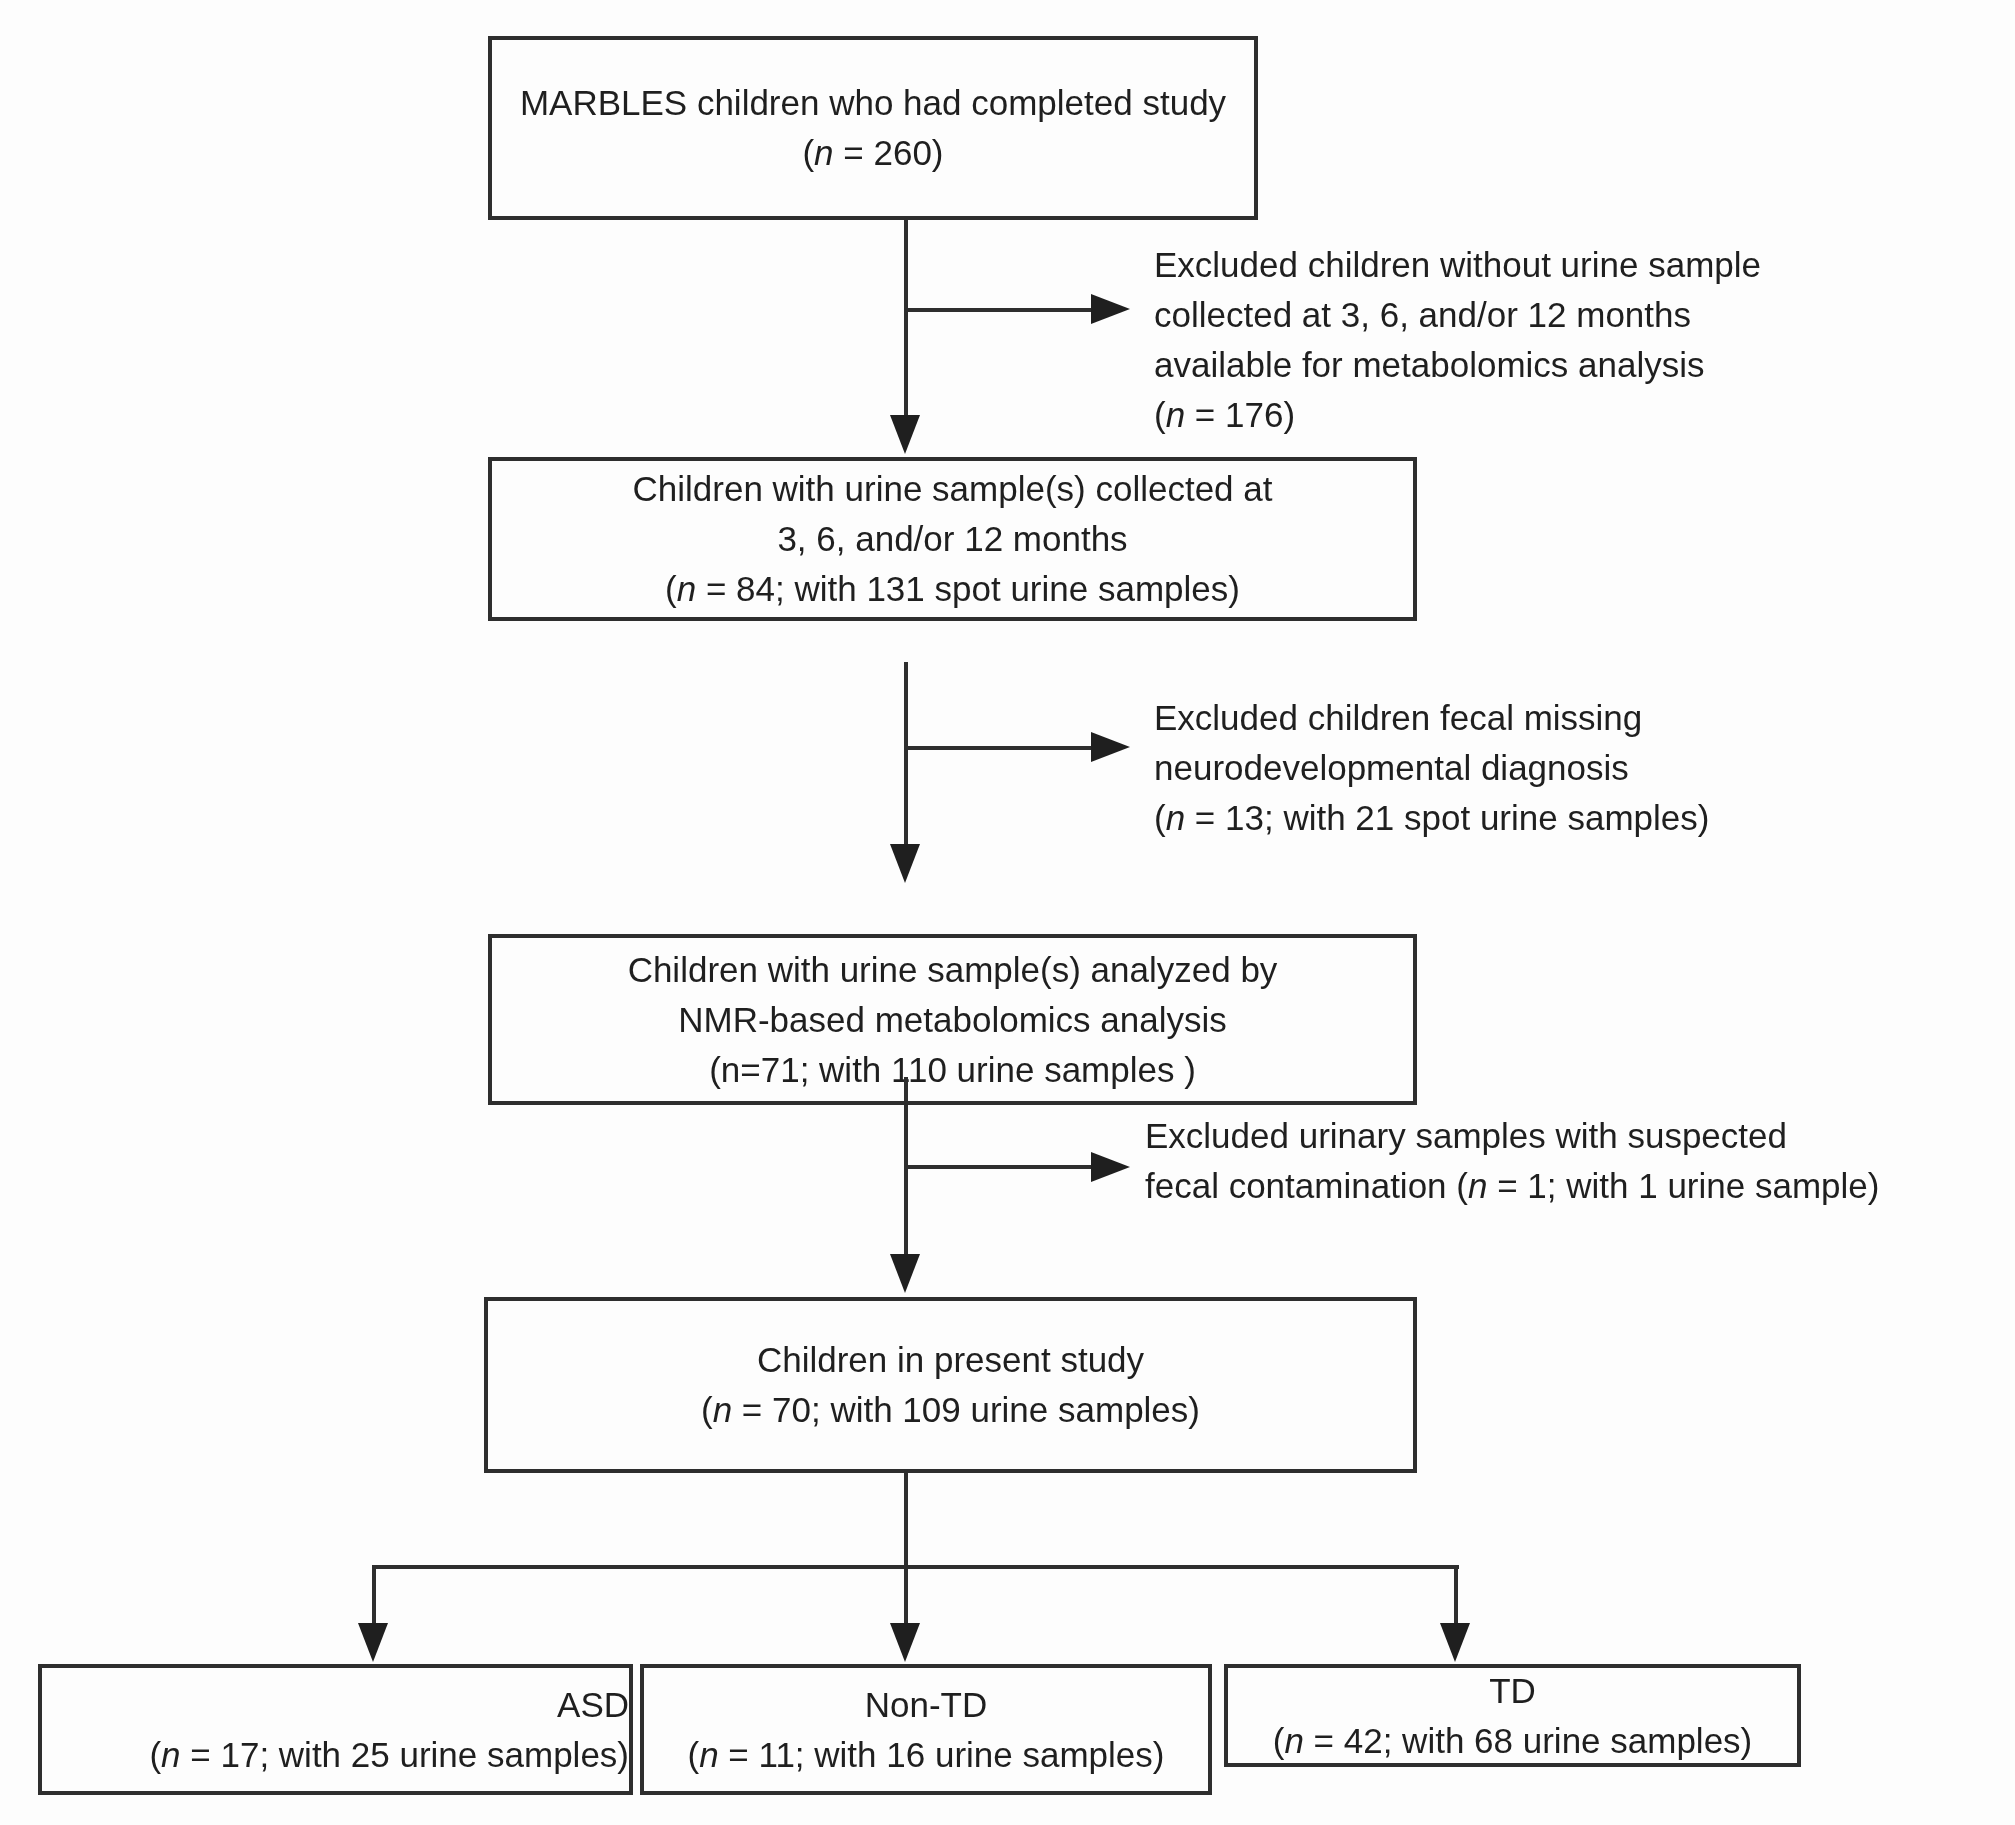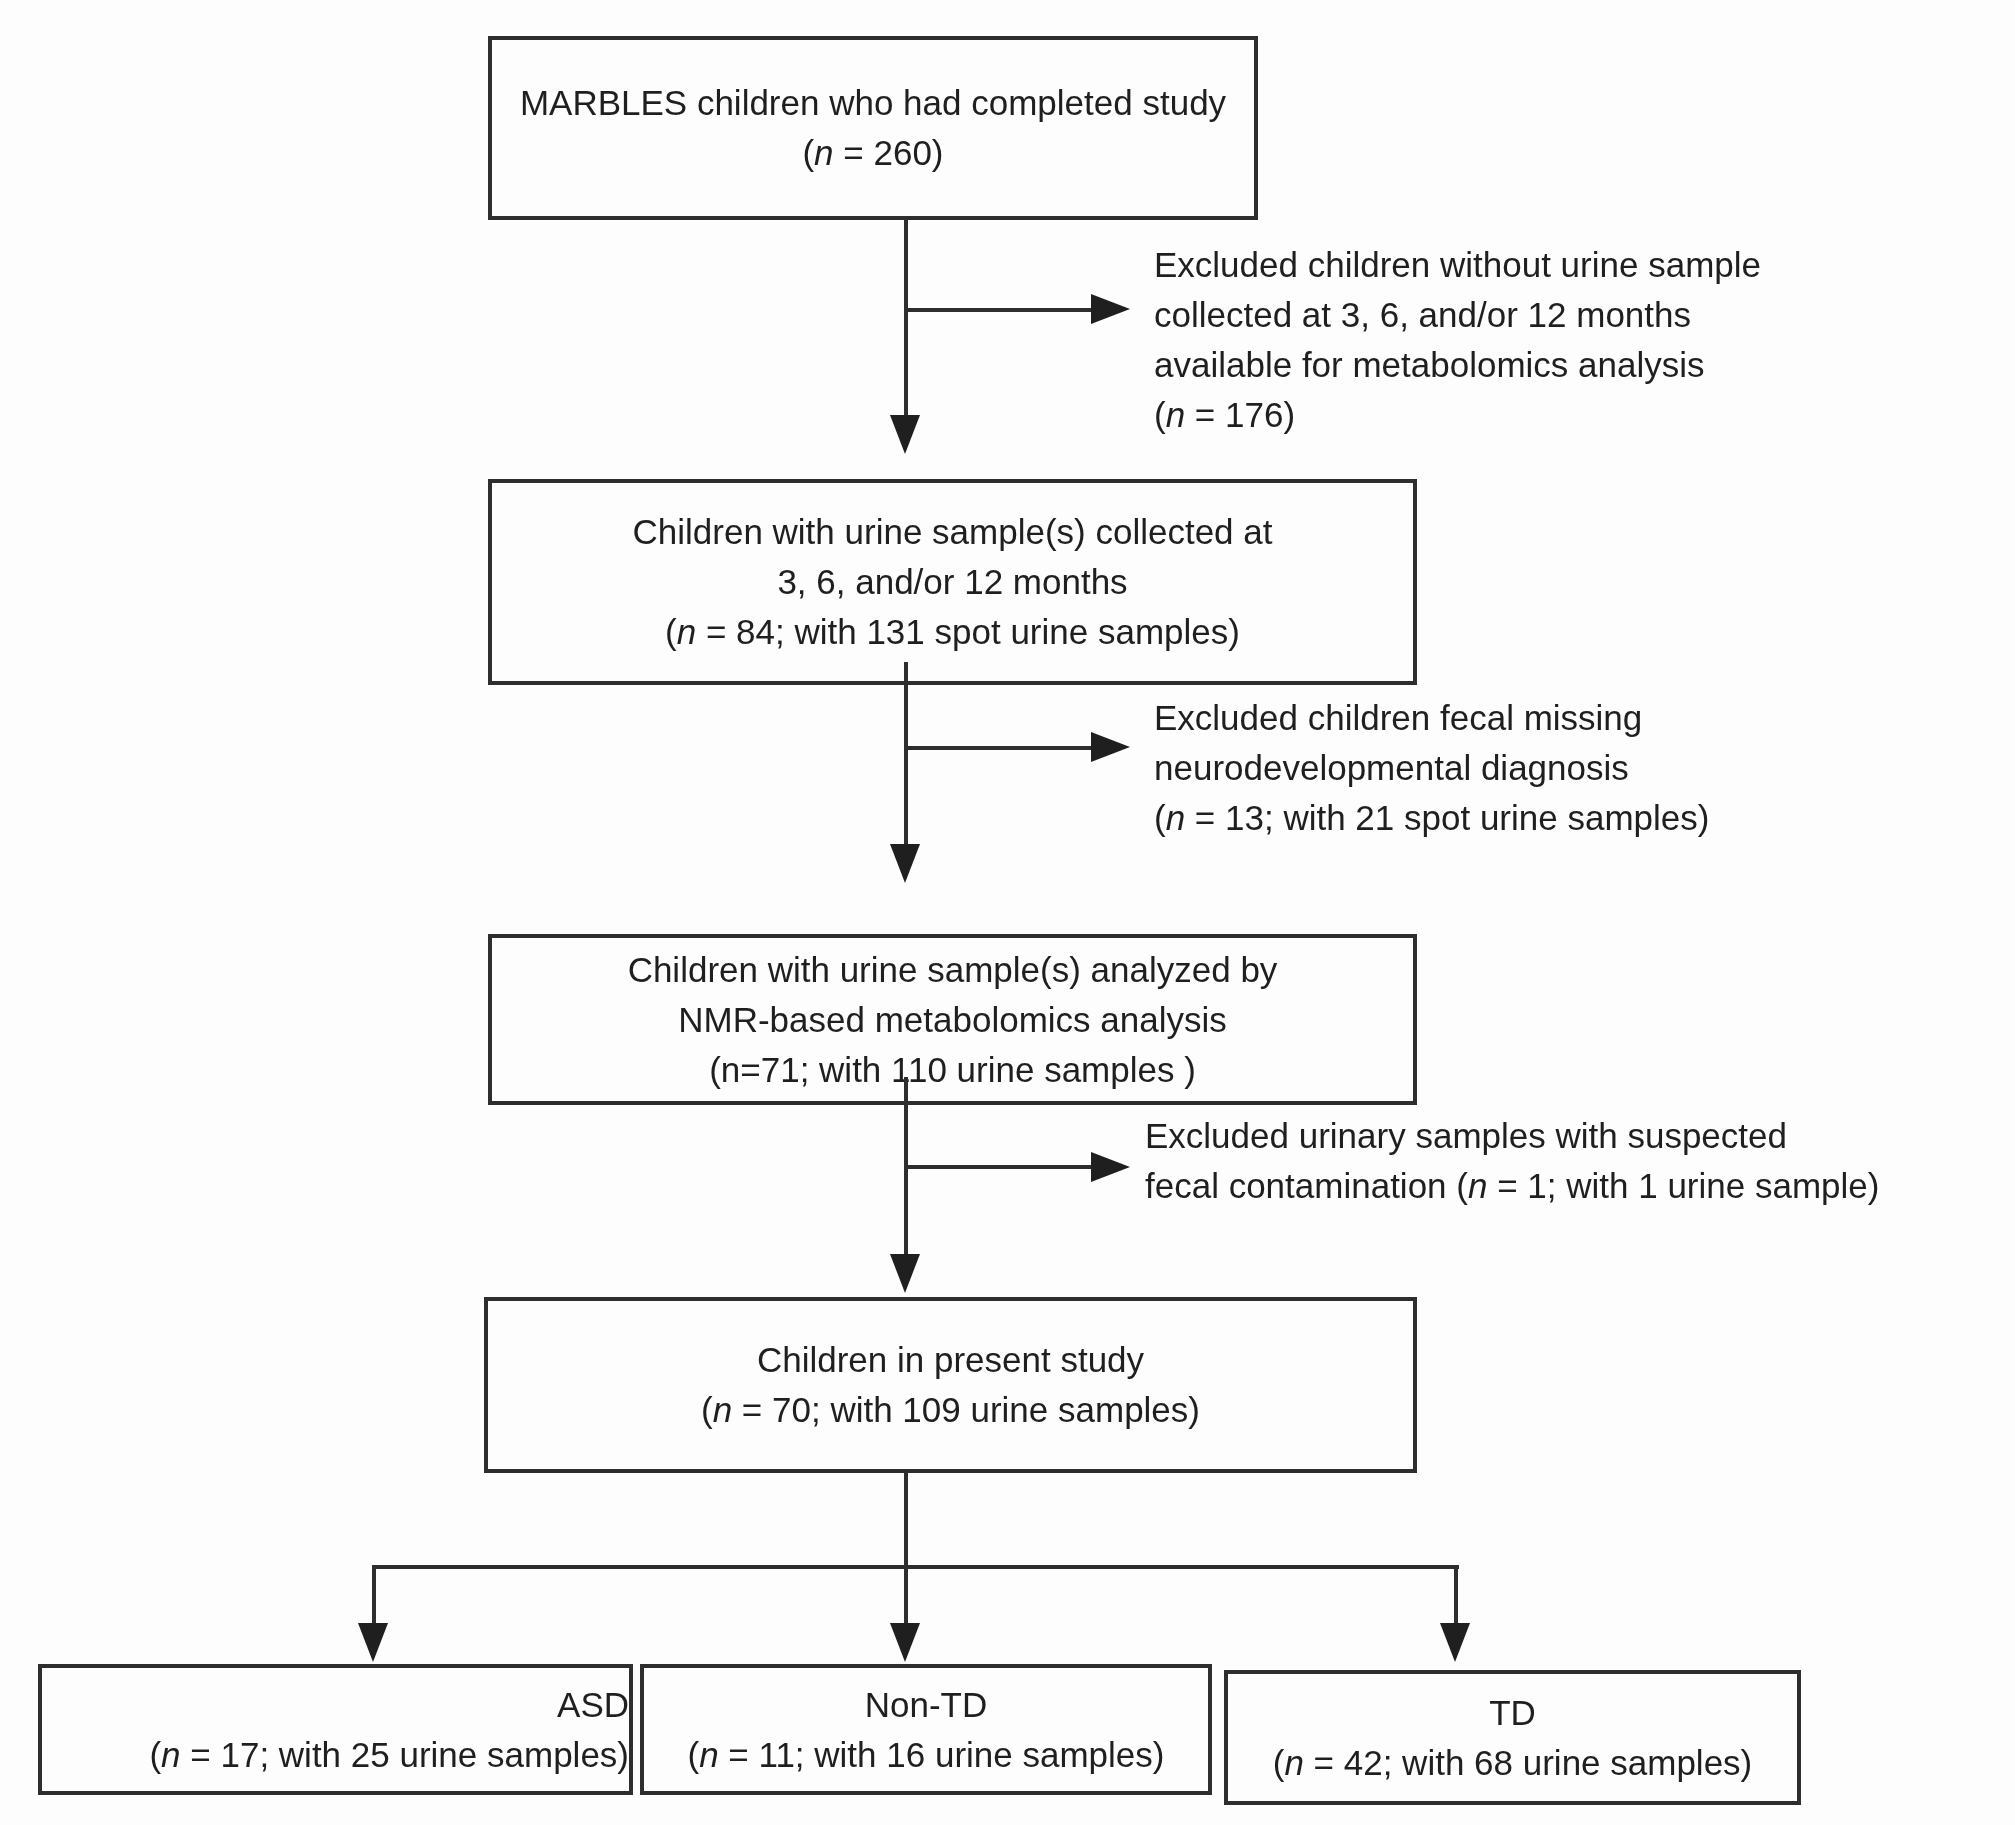--- a/index.html
+++ b/index.html
@@ -69,21 +69,21 @@
 </head>
 <body>
 
 <div class="canvas">
 
   <div class="box" style="left:488px; top:36px; width:770px; height:184px;">
       <div class="line"><span class="">MARBLES children who had completed study</span></div>
       <div class="line"><span class="">(</span><span class="it">n</span><span class=""> = 260)</span></div>
     </div>
 
-  <div class="box" style="left:488px; top:479px; width:929px; height:206px;justify-content:center;">
+  <div class="box" style="left:488px; top:457px; width:929px; height:164px;justify-content:center;">
       <div class="line"><span class="">Children with urine sample(s) collected at</span></div>
       <div class="line"><span class="">3, 6, and/or 12 months</span></div>
       <div class="line"><span class="">(</span><span class="it">n</span><span class=""> = 84; with 131 spot urine samples)</span></div>
     </div>
 
   <div class="box" style="left:488px; top:886px; width:929px; height:171px;margin-top:48px;">
       <div class="line"><span class="">Children with urine sample(s) analyzed by</span></div>
       <div class="line"><span class="">NMR-based metabolomics analysis</span></div>
       <div class="line"><span class="">(n=71; with 110 urine samples )</span></div>
     </div>
@@ -96,21 +96,21 @@
   <div class="box" style="left:38px; top:1664px; width:595px; height:131px;align-items:flex-end;">
       <div class="line"><span class="">ASD</span></div>
       <div class="line"><span class="">(</span><span class="it">n</span><span class=""> = 17; with 25 urine samples)</span></div>
     </div>
 
   <div class="box" style="left:640px; top:1664px; width:572px; height:131px;">
       <div class="line"><span class="">Non-TD</span></div>
       <div class="line"><span class="">(</span><span class="it">n</span><span class=""> = 11; with 16 urine samples)</span></div>
     </div>
 
-  <div class="box" style="left:1224px; top:1664px; width:577px; height:135px;margin-top:6px;">
+  <div class="box" style="left:1224px; top:1664px; width:577px; height:103px;">
       <div class="line"><span class="">TD</span></div>
       <div class="line"><span class="">(</span><span class="it">n</span><span class=""> = 42; with 68 urine samples)</span></div>
     </div>
 
   <div class="textblock" style="left:1154px; top:240px;">
       <div class="line"><span class="">Excluded children without urine sample</span></div>
       <div class="line"><span class="">collected at 3, 6, and/or 12 months</span></div>
       <div class="line"><span class="">available for metabolomics analysis</span></div>
       <div class="line"><span class="">(</span><span class="it">n</span><span class=""> = 176)</span></div>
     </div>

